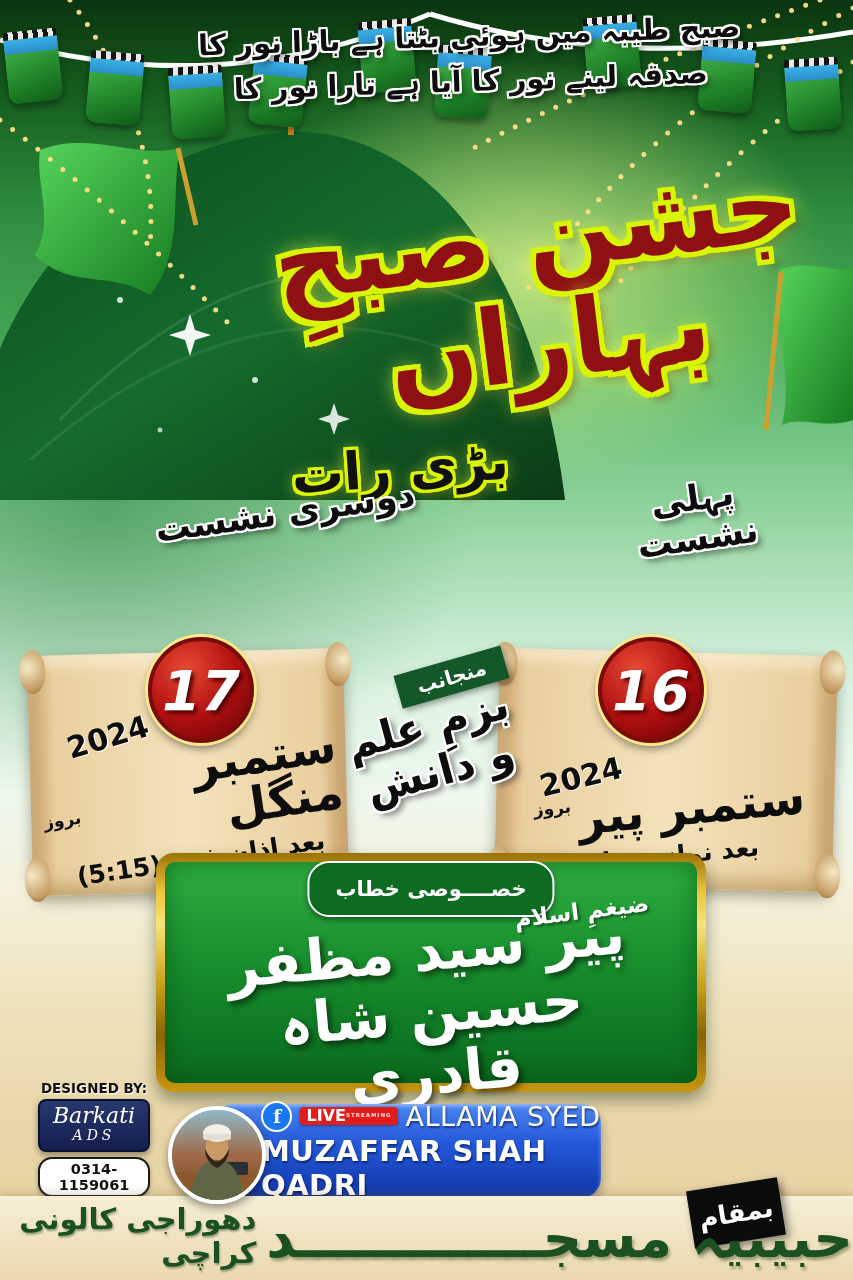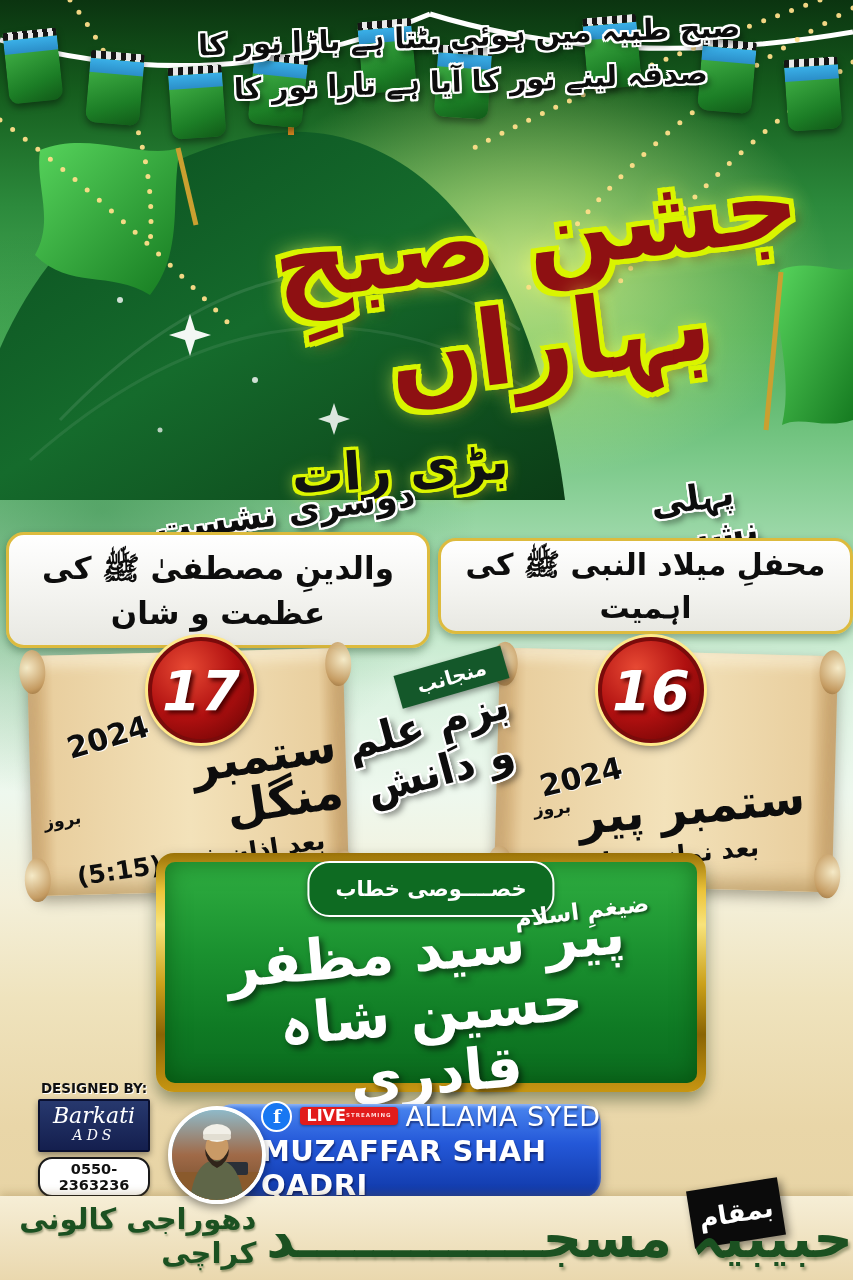--- a/index.html
+++ b/index.html
@@ -84,21 +84,21 @@
       color:#fff;font-size:21px;font-weight:bold;white-space:nowrap;box-shadow:0 3px 6px rgba(0,0,0,.4);}
   .panel-honorific{position:absolute;top:36px;right:48px;color:#fff;font-size:23px;font-weight:bold;
       transform:rotate(-7deg);text-shadow:2px 2px 3px rgba(0,0,0,.5);}
   .panel-name{position:absolute;left:0;right:0;top:58px;padding:0 26px;text-align:center;
       color:#fff;font-size:57px;font-weight:bold;line-height:1.08;transform:rotate(-5deg);
       text-shadow:3px 4px 6px rgba(0,0,0,.55);}
   
   .designed{left:38px;top:1080px;width:112px;text-align:center;}
   .designed-title{font-size:13.5px;font-weight:bold;color:#101010;text-shadow:1px 1px 0 #fff;}
   .designed-box{margin-top:3px;background:linear-gradient(180deg,#27386e,#141f4e);border:2px solid #0a1030;
-      border-radius:2px;color:#fff;padding:4px 2px 6px;box-shadow:0 3px 6px rgba(0,0,0,.4);}
+      border-radius:8px;color:#fff;padding:4px 2px 6px;box-shadow:0 3px 6px rgba(0,0,0,.4);}
   .designed-name{font-family:"DejaVu Serif","Liberation Serif",serif;font-style:italic;font-size:22px;line-height:1;}
   .designed-sub{font-family:"DejaVu Serif","Liberation Serif",serif;font-style:italic;font-size:14px;letter-spacing:4px;line-height:1.2;}
   .designed-phone{margin-top:5px;background:#fff;border:2px solid #1a1a1a;border-radius:14px;
       font-size:14.5px;font-weight:bold;color:#111;padding:2px 0;box-shadow:0 2px 4px rgba(0,0,0,.35);}
   
   .live-banner{left:213px;top:1104px;width:388px;height:94px;border-radius:20px;
       background:linear-gradient(180deg,#4a86f0 0%,#2458d8 42%,#0f37a6 100%);
       box-shadow:0 6px 12px rgba(0,0,30,.35), inset 0 2px 4px rgba(255,255,255,.45);
       display:flex;flex-direction:column;align-items:center;justify-content:center;padding-left:48px;box-sizing:border-box;}
   .banner-row{display:flex;align-items:center;gap:8px;}
@@ -205,24 +205,22 @@
 
   <div class="abs couplet rtl outline-white">
     <div>صبح طیبہ میں ہوئی بٹتا ہے باڑا نور کا</div>
     <div>صدقہ لینے نور کا آیا ہے تارا نور کا</div>
   </div>
 
   <div class="abs title-main rtl">جشن صبحِ بہاراں</div>
   <div class="abs subtitle rtl glow-yellow">بڑی رات</div>
 
   <div class="abs session-head head-first rtl outline-white">پہلی نشست</div>
-  <div class="abs topic-box box-first rtl">محفلِ میلاد النبی ﷺ کی اہمیت</div>
 
   <div class="abs session-head head-second rtl outline-white">دوسری نشست</div>
-  <div class="abs topic-box box-second rtl">والدینِ مصطفیٰ ﷺ کی عظمت و شان</div>
 
   <div class="abs scroll scroll-right">
     <div class="curl tl"></div>
     <div class="curl tr"></div>
     <div class="curl bl"></div>
     <div class="curl br"></div>
     <div class="scroll-content">
       <div class="scroll-year">2024</div>
       <div class="scroll-dayrow">
         <span class="scroll-day">ستمبر پیر</span>
@@ -259,21 +257,21 @@
       <div class="panel-name rtl">پیر سید مظفر حسین شاہ قادری</div>
     </div>
   </div>
 
   <div class="abs designed">
     <div class="designed-title">DESIGNED BY:</div>
     <div class="designed-box">
       <div class="designed-name">Barkati</div>
       <div class="designed-sub">ADS</div>
     </div>
-    <div class="designed-phone">0550-2363236</div>
+    <div class="designed-phone">0314-1159061</div>
   </div>
 
   <div class="abs live-banner">
     <div class="banner-row">
       <div class="fb-icon">f</div>
       <div class="live-badge">
         <span class="live-word">LIVE</span>
         <span class="streaming-word">STREAMING</span>
       </div>
       <div class="banner-line1">ALLAMA SYED</div>

